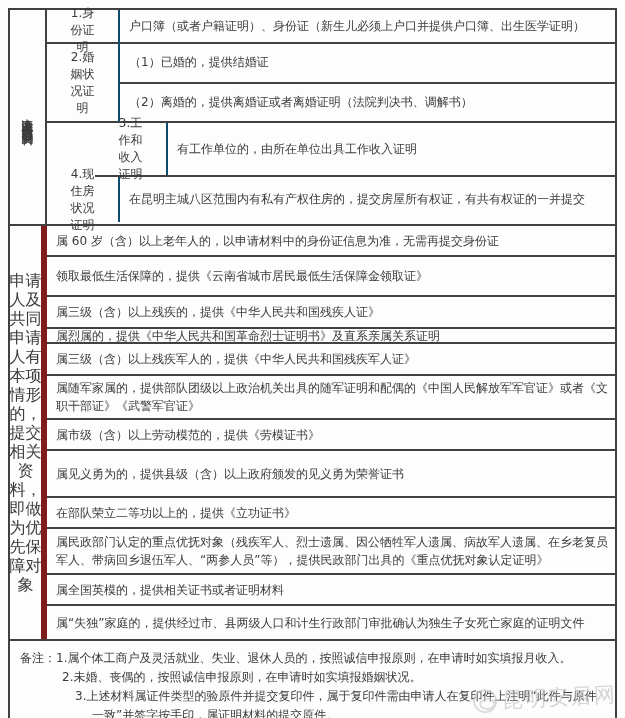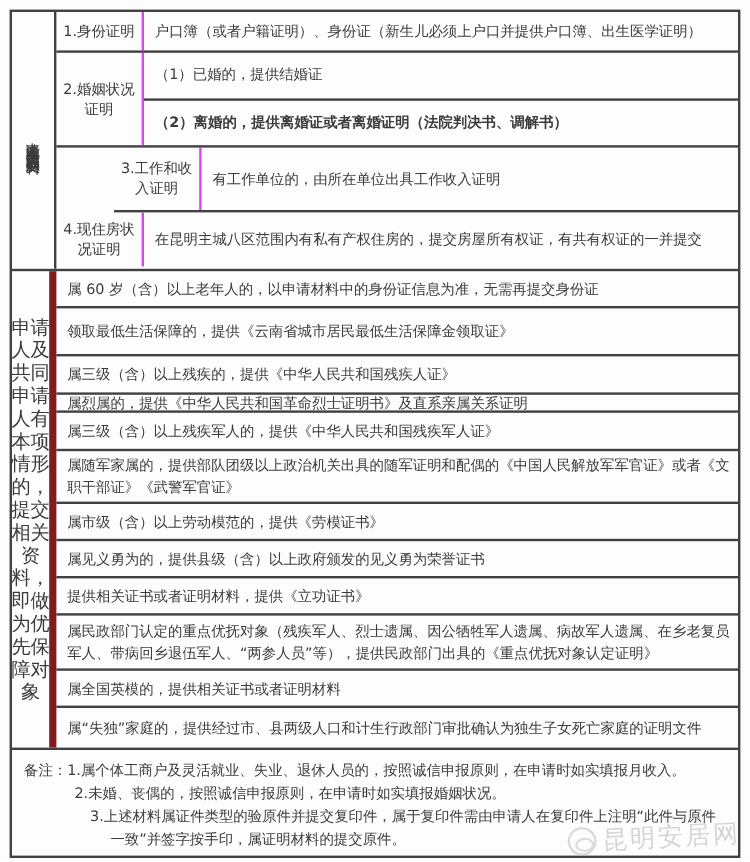--- a/index.html
+++ b/index.html
@@ -29,30 +29,30 @@
     font-size: 12px; letter-spacing: 1px; line-height: 1;
   }
   .sec1-body { flex: 1; display: flex; flex-direction: column; }
   .s1row { display: flex; border-bottom: 2px solid #414141; }
   .s1row:last-child { border-bottom: none; }
   .s1row.r1 { height: 34px; }
   .s1row.r2 { height: 79px; }
   .s1row.r3 { height: 54px; margin-left: 48px; }
   .s1row.r4 { height: 45px; }
   .s1label {
-    width: 73px; border-right: 2px solid #d946ef;
+    width: 73px; border-right: 2px solid #0c4a6e;
     display: flex; align-items: center; justify-content: center;
-    text-align: center; font-size: 12px; line-height: 17px; padding: 2px;
+    text-align: center; font-size: 12px; line-height: 17px; padding: 20px;
   }
   .s1content { flex: 1; display: flex; flex-direction: column; }
   .subrow {
     flex: 1; display: flex; align-items: center;
     padding: 2px 6px 2px 9px; font-size: 12px; line-height: 17px;
   }
-  .subrow + .subrow { border-top: 2px solid #414141; font-weight: bold; }
+  .subrow + .subrow { border-top: 2px solid #414141; }
   
   .sec2 { display: flex; border-bottom: 2px solid #414141; }
   .sec2-left {
     width: 37px; border-right: 6px solid #7f1d1d;
     display: flex; align-items: center; justify-content: center;
     text-align: center; font-size: 16px; line-height: 19px; padding: 2px 1px;
   }
   .sec2-rows { flex: 1; display: flex; flex-direction: column; }
   .s2row {
     border-bottom: 2px solid #414141;
@@ -132,22 +132,22 @@
     <div class="sec2">
       <div class="sec2-left">申请人及共同申请人有本项情形的，提交相关资料，即做为优先保障对象</div>
       <div class="sec2-rows">
         <div class="s2row" style="height:31px">属 60 岁（含）以上老年人的，以申请材料中的身份证信息为准，无需再提交身份证</div>
         <div class="s2row" style="height:40px">领取最低生活保障的，提供《云南省城市居民最低生活保障金领取证》</div>
         <div class="s2row" style="height:32px">属三级（含）以上残疾的，提供《中华人民共和国残疾人证》</div>
         <div class="s2row" style="height:15px">属烈属的，提供《中华人民共和国革命烈士证明书》及直系亲属关系证明</div>
         <div class="s2row" style="height:32px">属三级（含）以上残疾军人的，提供《中华人民共和国残疾军人证》</div>
         <div class="s2row" style="height:44px">属随军家属的，提供部队团级以上政治机关出具的随军证明和配偶的《中国人民解放军军官证》或者《文职干部证》《武警军官证》</div>
         <div class="s2row" style="height:31px">属市级（含）以上劳动模范的，提供《劳模证书》</div>
-        <div class="s2row" style="height:31px">属见义勇为的，提供县级（含）以上政府颁发的见义勇为荣誉证书</div>
-        <div class="s2row" style="height:31px">提供相关证书或者证明材料，提供《立功证书》</div>
+        <div class="s2row" style="height:47px">属见义勇为的，提供县级（含）以上政府颁发的见义勇为荣誉证书</div>
+        <div class="s2row" style="height:31px">在部队荣立二等功以上的，提供《立功证书》</div>
         <div class="s2row" style="height:46px">属民政部门认定的重点优抚对象（残疾军人、烈士遗属、因公牺牲军人遗属、病故军人遗属、在乡老复员军人、带病回乡退伍军人、“两参人员”等），提供民政部门出具的《重点优抚对象认定证明》</div>
         <div class="s2row" style="height:31px">属全国英模的，提供相关证书或者证明材料</div>
         <div class="s2row" style="height:33px">属“失独”家庭的，提供经过市、县两级人口和计生行政部门审批确认为独生子女死亡家庭的证明文件</div>
       </div>
     </div>
 
     <div class="notes">
       <div class="note-line1"><span class="note-label">备注：</span><span>1.属个体工商户及灵活就业、失业、退休人员的，按照诚信申报原则，在申请时如实填报月收入。</span></div>
       <div class="note-line2">2.未婚、丧偶的，按照诚信申报原则，在申请时如实填报婚姻状况。</div>
       <div class="note-line3">3.上述材料属证件类型的验原件并提交复印件，属于复印件需由申请人在复印件上注明“此件与原件一致”并签字按手印，属证明材料的提交原件。</div>

